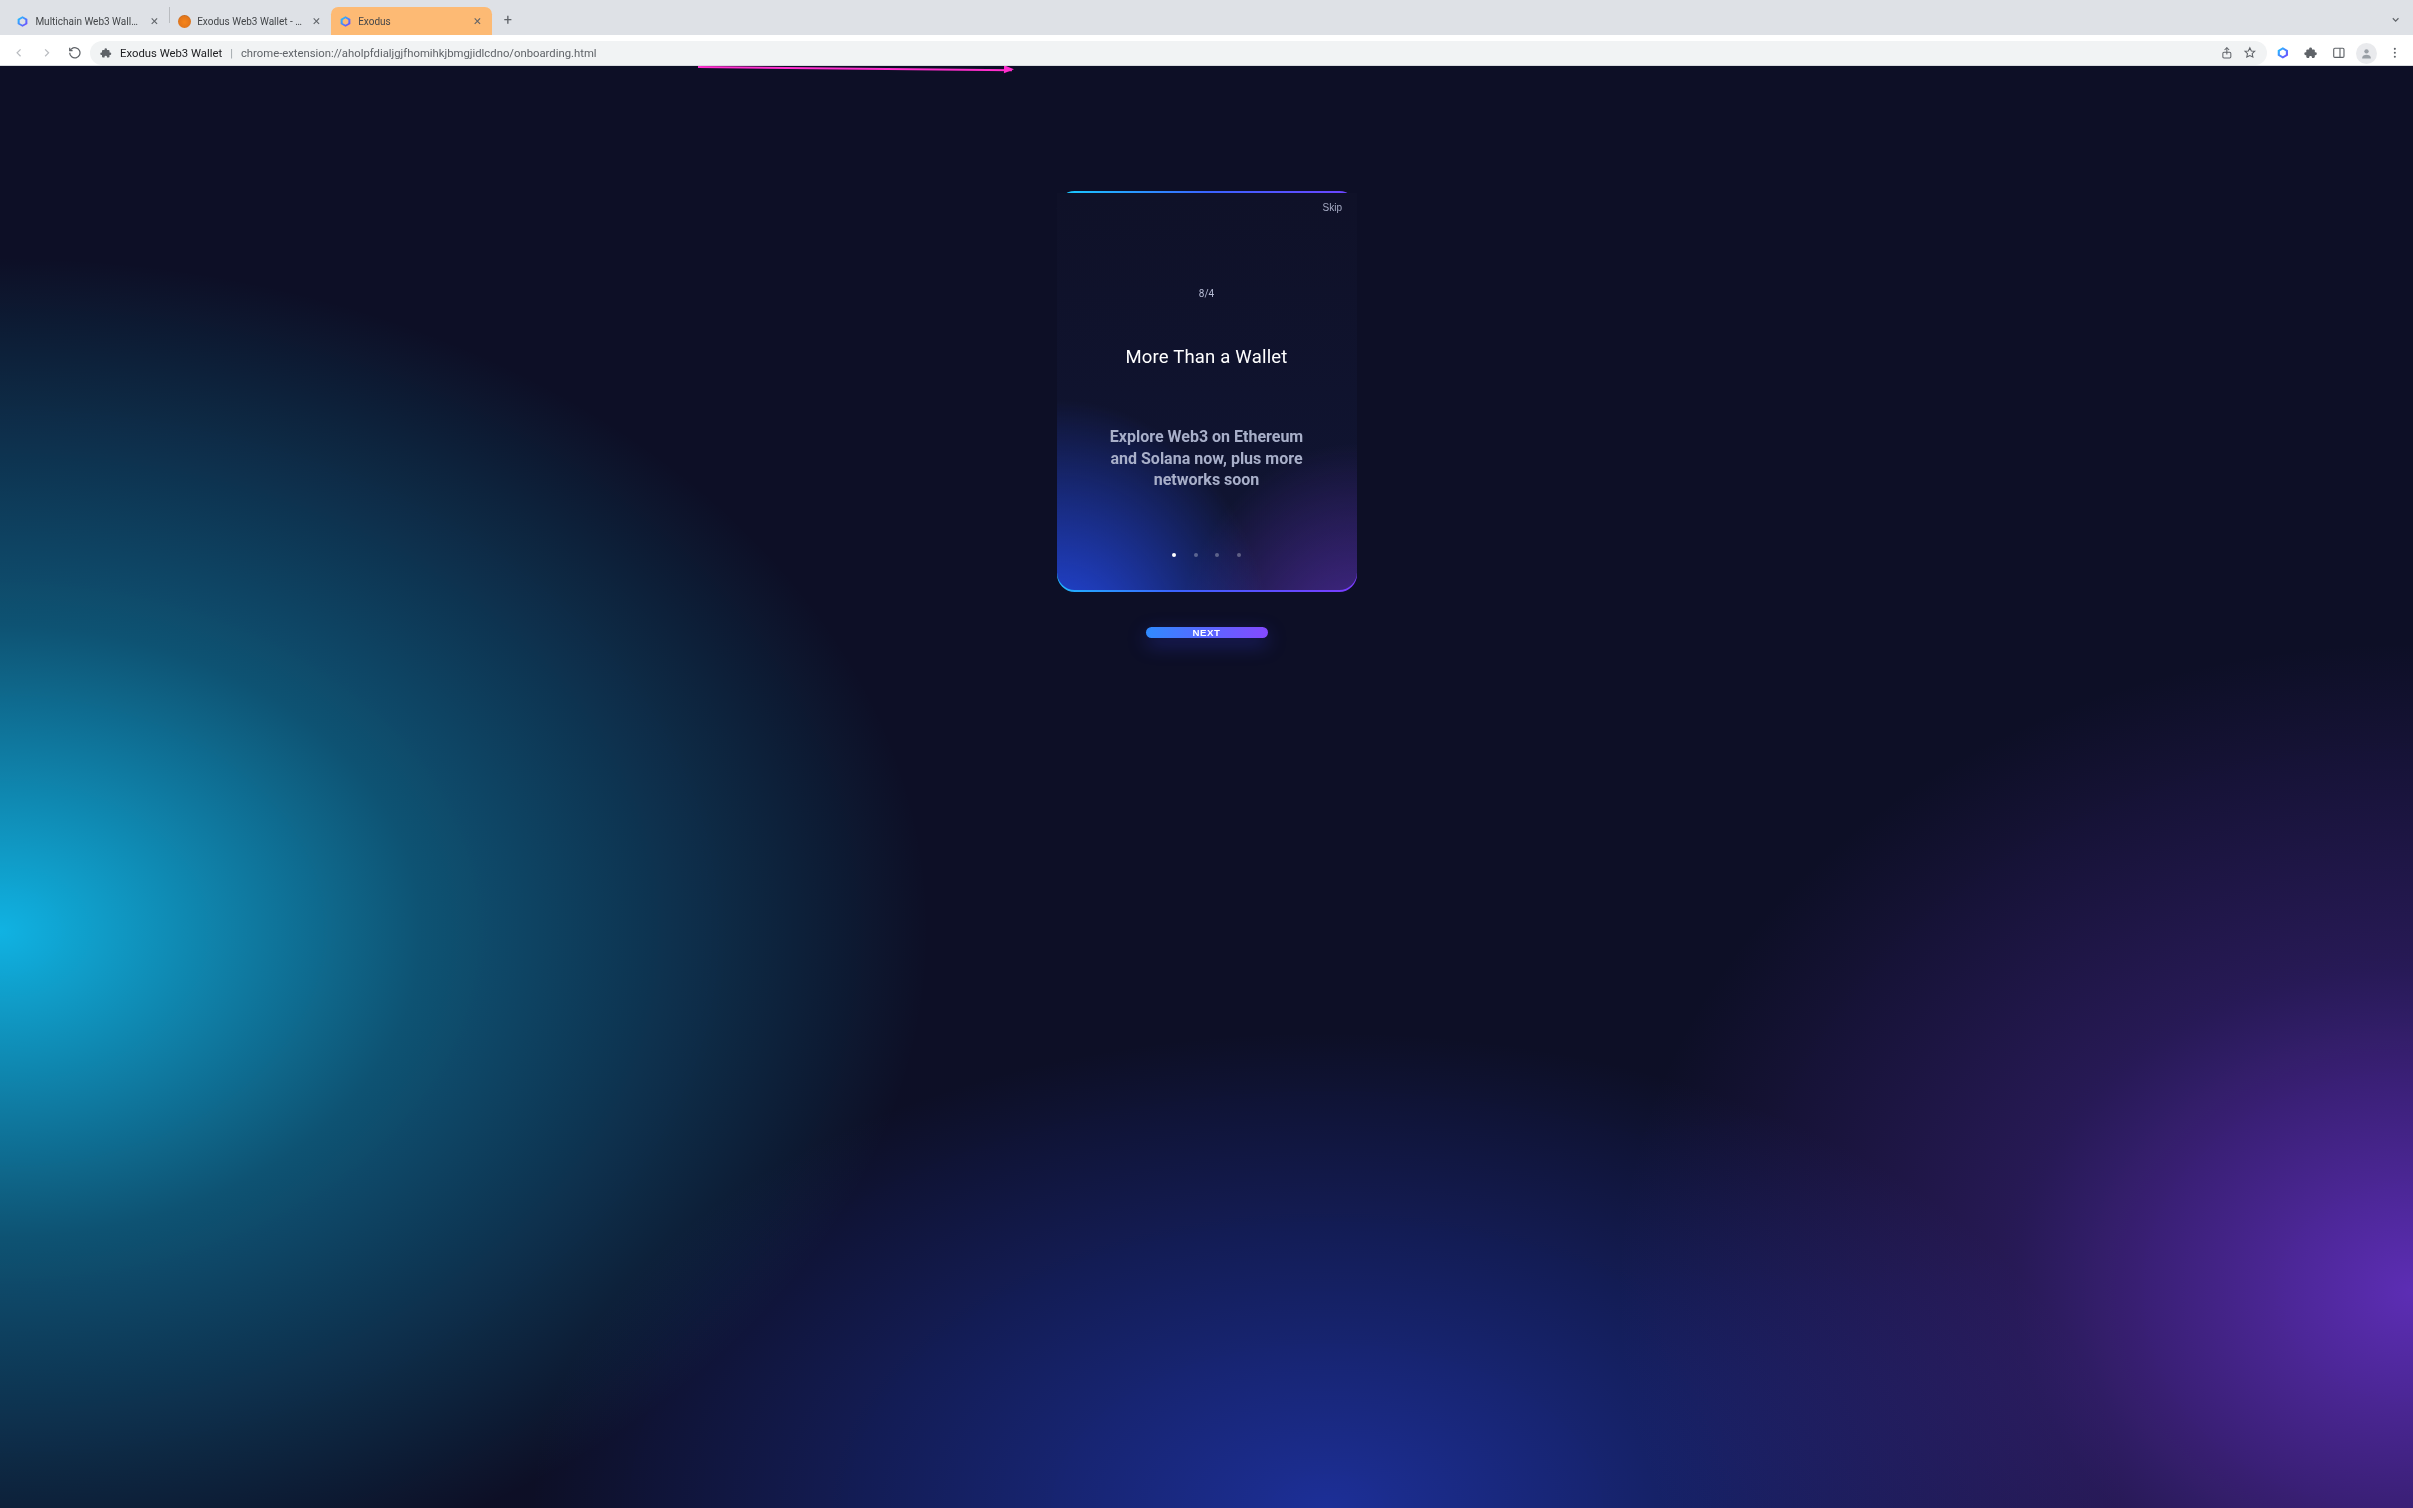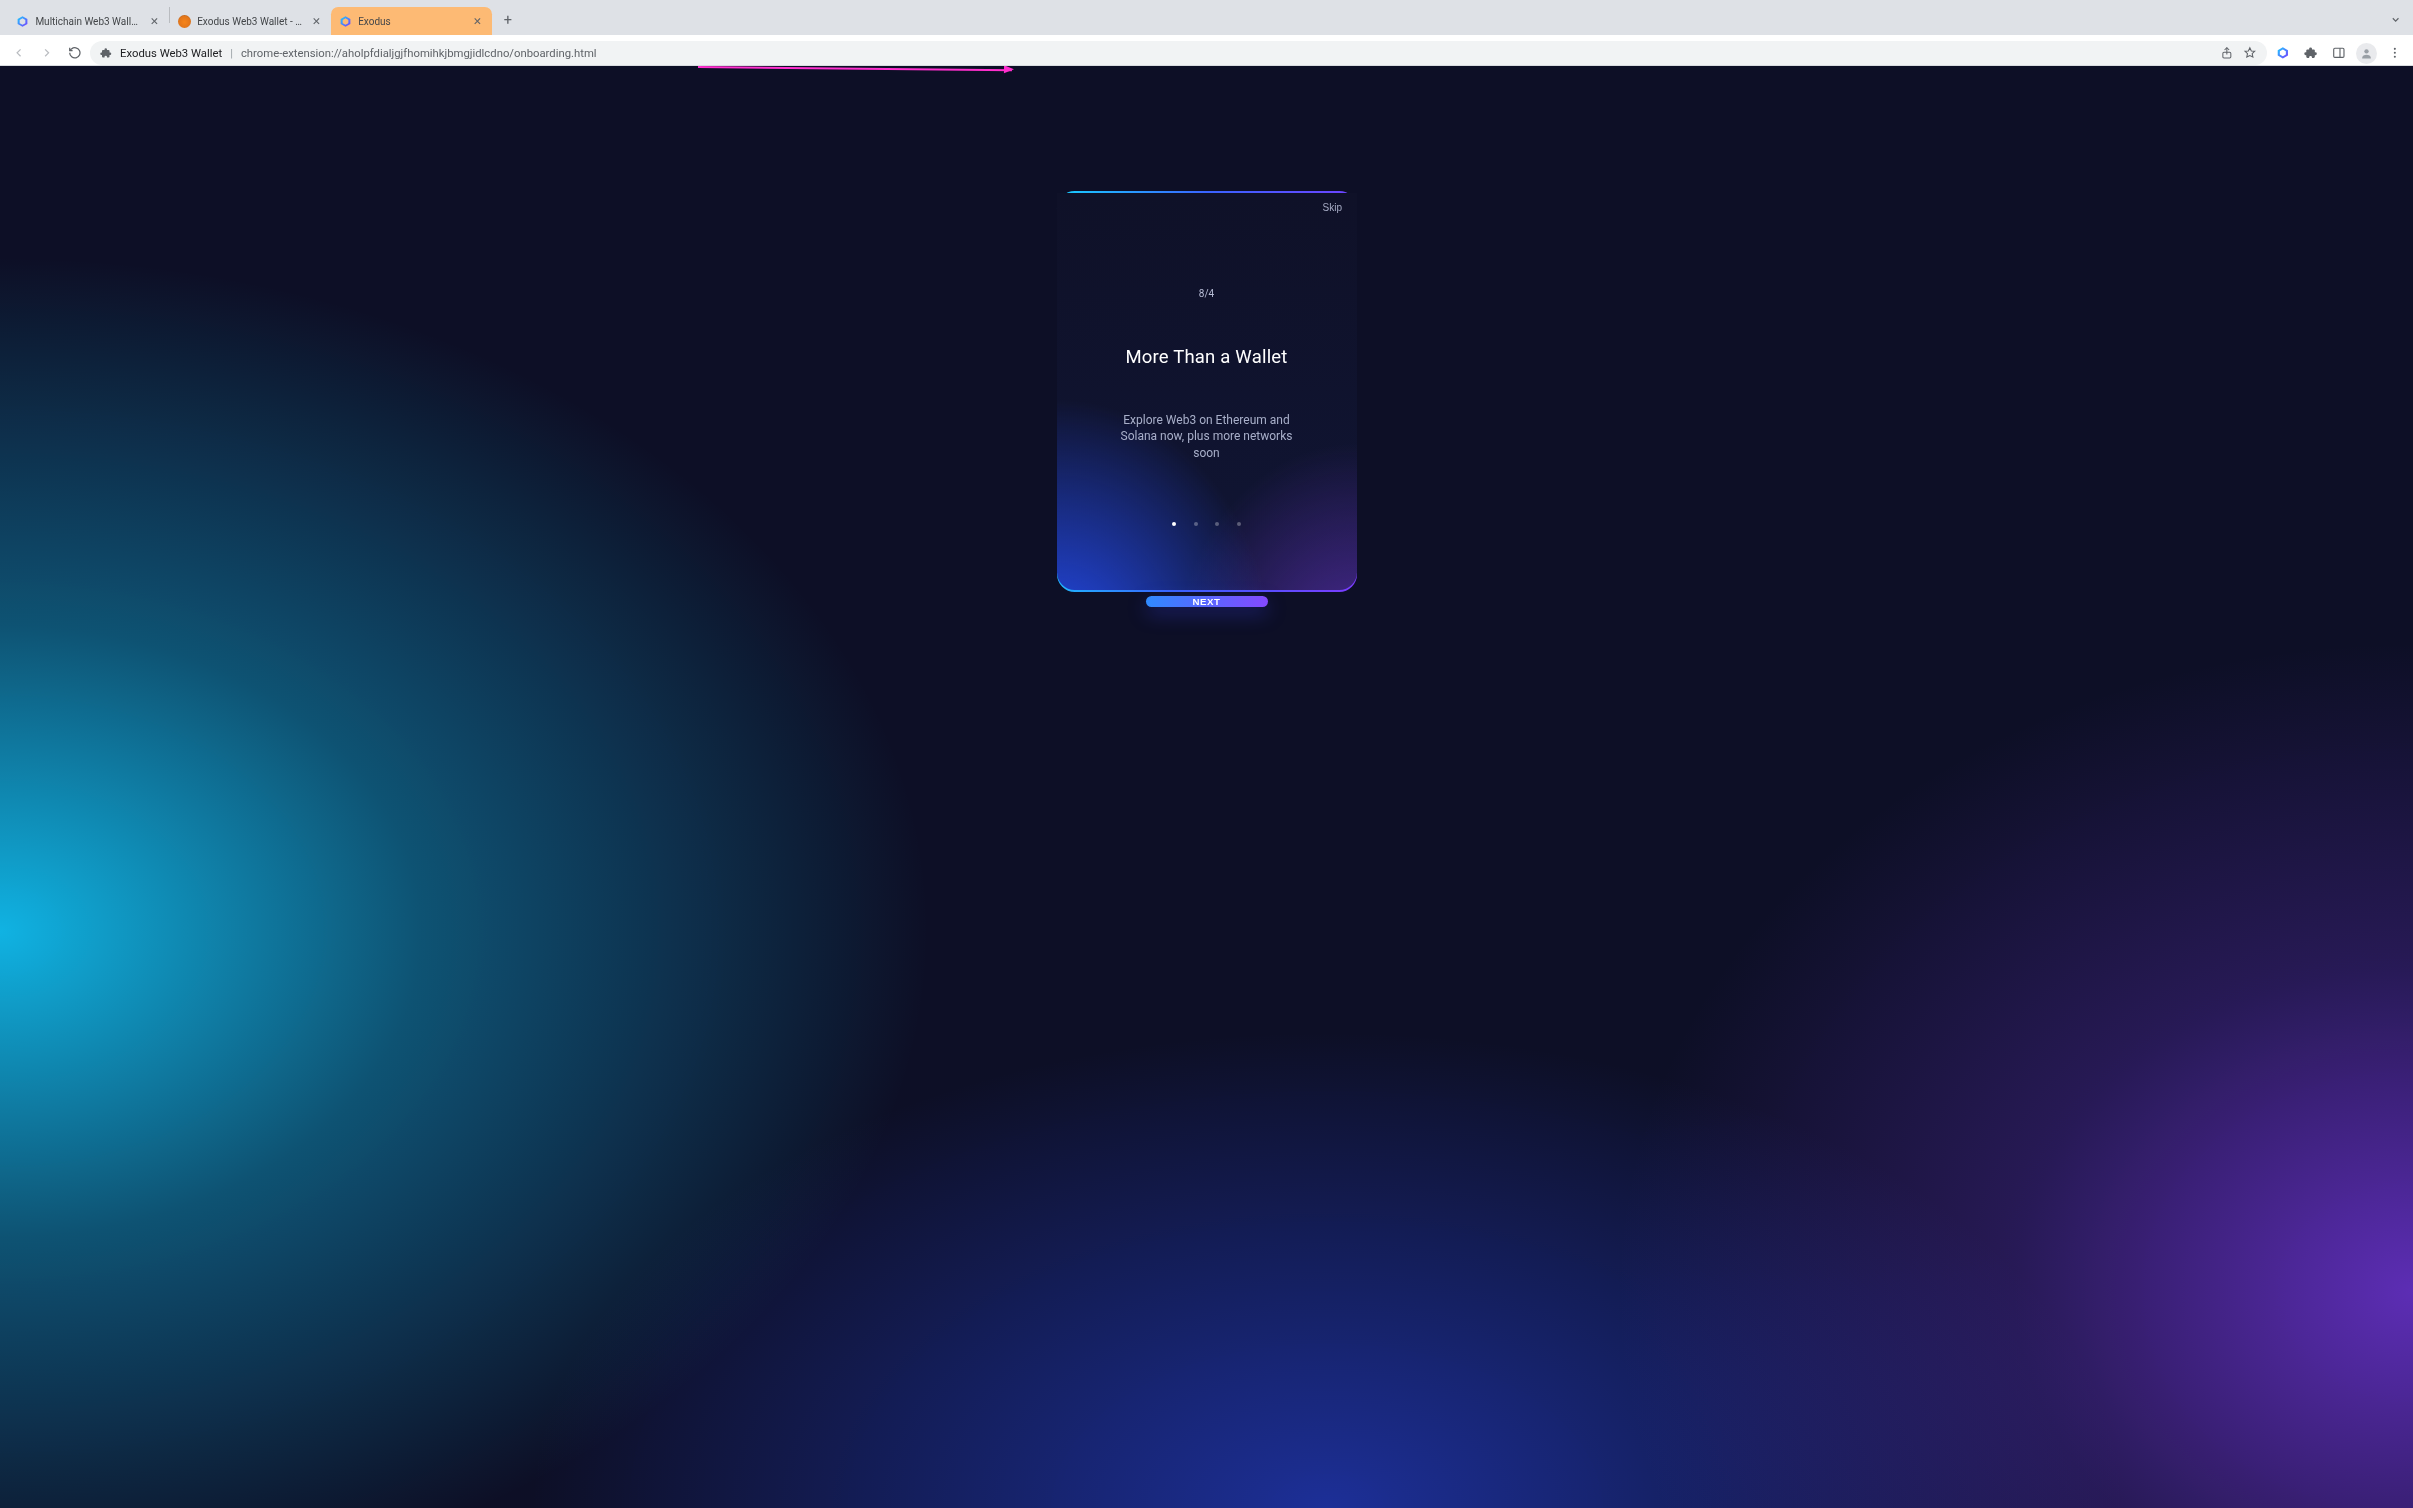--- a/index.html
+++ b/index.html
@@ -156,22 +156,23 @@
   .p3 { width:5.6px; height:3.2px; left:28%; top:40%; transform: rotate(-40deg);}
   .p4-wrap { position:absolute; left:74%; top:34%; width:11.3px; height:11.3px; }
   .p4-wrap svg { width:100%; height:100%; display:block;}
   .p5 { width:4px; height:4px; border-radius:50%; left:33%; top:54%; }
 
   .step-indicator { margin-top: 13.7px; font-size: 10px; color: #b8bdd6; }
   .card h1 {
     margin-top: 3.2px; font-size: 18.5px; font-weight: 400; letter-spacing: 0.2px; color: #fff;
   }
   .card p.desc {
-    margin-top: 0; font-size: 12px; line-height: 1.35; color: #a8afc9; text-align:center;
+    margin-top: 14px; font-size: 16px; line-height: 1.35; color: #a8afc9; text-align:center;
     max-width: 201px;
+    font-weight: bold;
   }
 
   .dots { margin-top: 17.7px; display:flex; gap: 17.7px; }
   .dot { width:4px; height:4px; border-radius:50%; background: rgba(255,255,255,0.30);}
   .dot.active { background:#fff; }
 
   .next-btn {
     margin-top: 26px; width: 122px; height: 16px; border:none; border-radius: 17px;
     background: linear-gradient(95deg, #2f8bff 0%, #556aff 45%, #8549ff 100%);
     color:#fff; font-size: 9.7px; font-weight: 600; letter-spacing: 0.6px; cursor:pointer;

